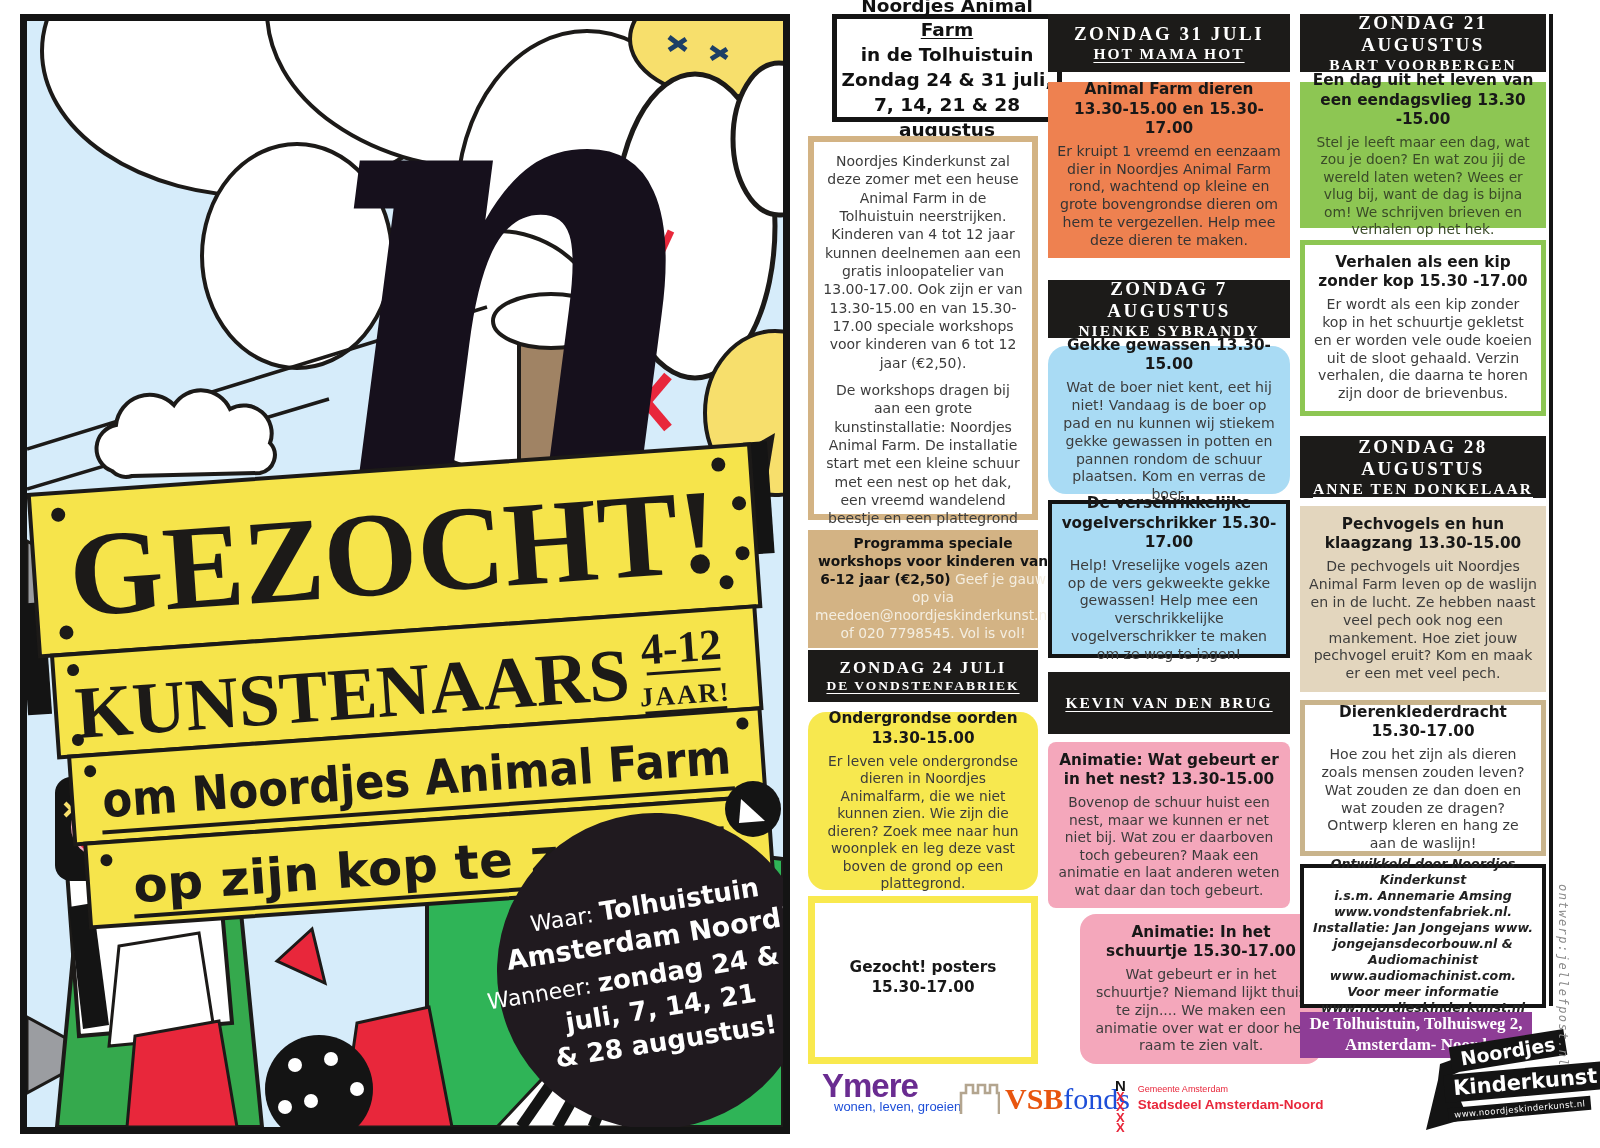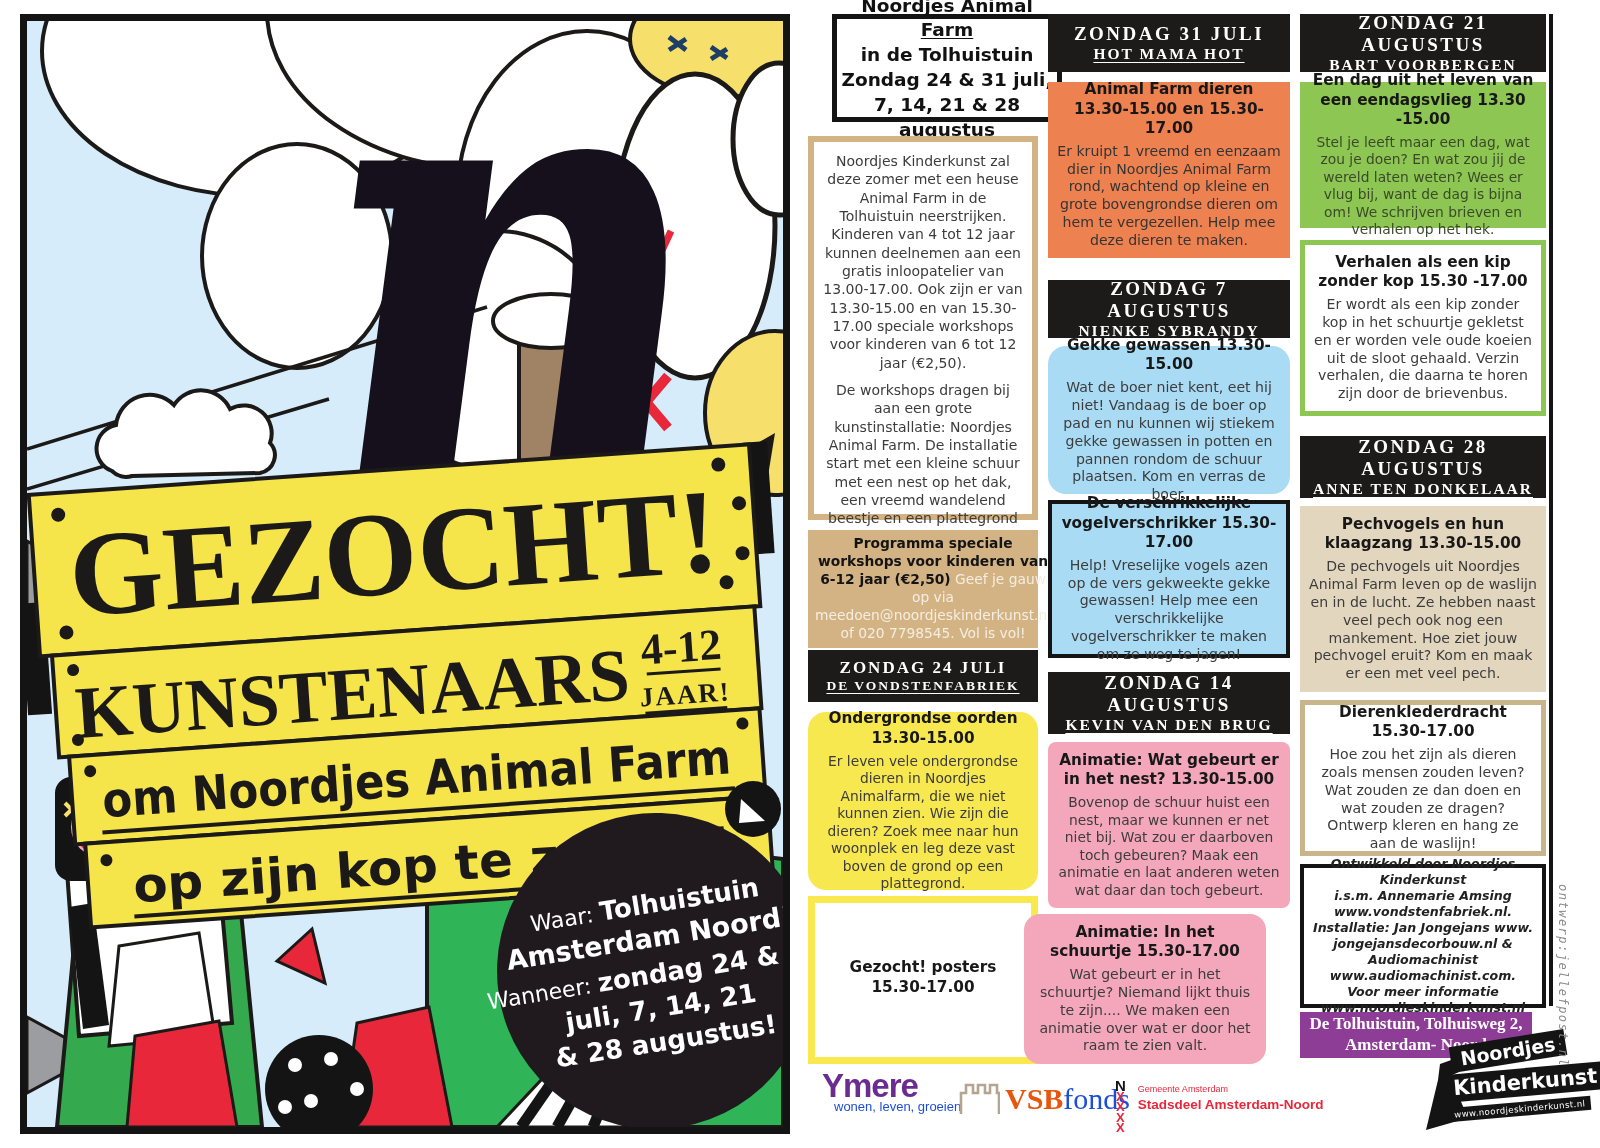--- a/index.html
+++ b/index.html
@@ -232,30 +232,29 @@
   <div class="t">Gekke gewassen 13.30-15.00</div>
   <div class="b">Wat de boer niet kent, eet hij niet! Vandaag is de boer op pad en nu kunnen wij stiekem gekke gewassen in potten en pannen rondom de schuur plaatsen. Kom en verras de boer.</div>
 </div>
 
 <div class="abs ev" style="left:1048px;top:500px;width:242px;height:158px;background:#A9DBF4;border:4px solid #141414;">
   <div class="t">De verschrikkelijke vogelverschrikker 15.30-17.00</div>
   <div class="b">Help! Vreselijke vogels azen op de vers gekweekte gekke gewassen! Help mee een verschrikkelijke vogelverschrikker te maken om ze weg te jagen!</div>
 </div>
 
 <div class="abs hdr" style="left:1048px;top:672px;width:242px;height:62px;">
-  <div class="d">ZONDAG 14 AUGUSTUS</div>
   <div class="a">KEVIN VAN DEN BRUG</div>
 </div>
 
 <div class="abs ev" style="left:1048px;top:742px;width:242px;height:166px;background:#F4A7BB;border-radius:8px;">
   <div class="t">Animatie: Wat gebeurt er in het nest? 13.30-15.00</div>
   <div class="b" style="font-size:13.8px;">Bovenop de schuur huist een nest, maar we kunnen er net niet bij. Wat zou er daarboven toch gebeuren? Maak een animatie en laat anderen weten wat daar dan toch gebeurt.</div>
 </div>
 
-<div class="abs ev" style="left:1024px;top:914px;width:242px;height:150px;background:#F4A7BB;border-radius:16px;">
+<div class="abs ev" style="left:1080px;top:914px;width:242px;height:150px;background:#F4A7BB;border-radius:16px;">
   <div class="t">Animatie: In het schuurtje 15.30-17.00</div>
   <div class="b">Wat gebeurt er in het schuurtje? Niemand lijkt thuis te zijn.... We maken een animatie over wat er door het raam te zien valt.</div>
 </div>
 
 <div class="abs" style="left:1115px;top:1080px;display:flex;gap:12px;align-items:flex-start;">
   <div style="display:flex;flex-direction:column;align-items:center;line-height:.8;">
     <span style="font-family:'Liberation Sans',sans-serif;font-weight:bold;font-size:15px;color:#141414;">N</span>
     <span style="font-family:'Liberation Sans',sans-serif;font-weight:bold;font-size:13px;color:#E8273B;">X</span>
     <span style="font-family:'Liberation Sans',sans-serif;font-weight:bold;font-size:13px;color:#E8273B;">X</span>
     <span style="font-family:'Liberation Sans',sans-serif;font-weight:bold;font-size:13px;color:#E8273B;">X</span>

